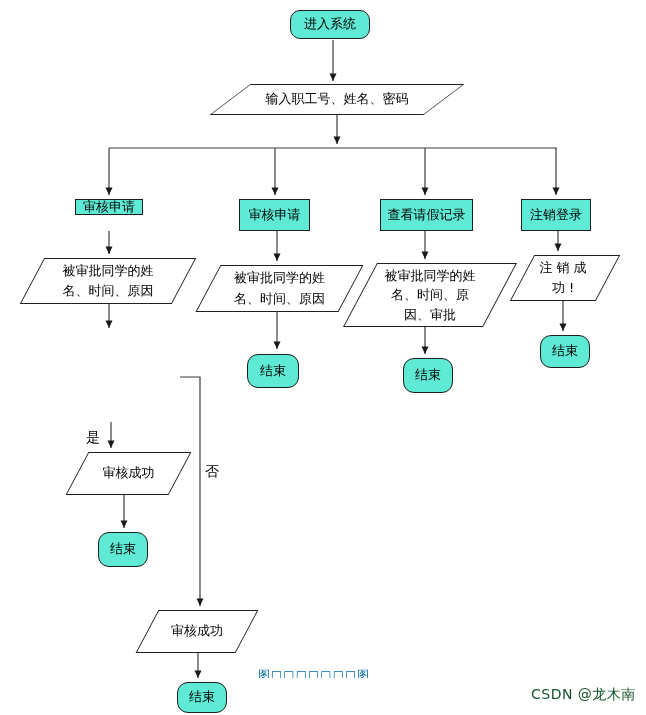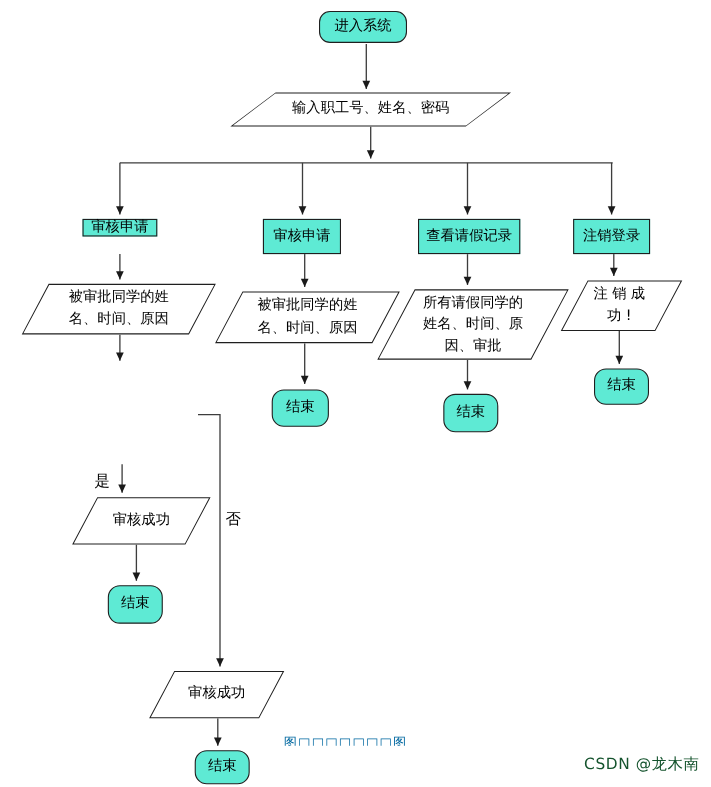--- a/index.html
+++ b/index.html
@@ -93,21 +93,21 @@
   <div class="para" style="left:208px;top:265px;width:143px;height:47px;">
     <div class="fill"></div>
     <div class="lbl">
         <span class="inner" style="width:96px;">被审批同学的姓名、时间、原因</span>
       </div>
   </div>
 
   <div class="para" style="left:360px;top:263px;width:140px;height:64px;">
     <div class="fill"></div>
     <div class="lbl" style="line-height:1.5;">
-        <span class="inner" style="width:98px;">所有请假同学的姓名、时间、原因、审批</span>
+        <span class="inner" style="width:98px;">被审批同学的姓名、时间、原因、审批</span>
       </div>
   </div>
 
   <div class="para" style="left:522px;top:255px;width:86px;height:46px;">
     <div class="fill"></div>
     <div class="lbl" style="letter-spacing:4px;">
         <span class="inner" style="width:62px;text-align:center;">注销成功!</span>
       </div>
   </div>
 

